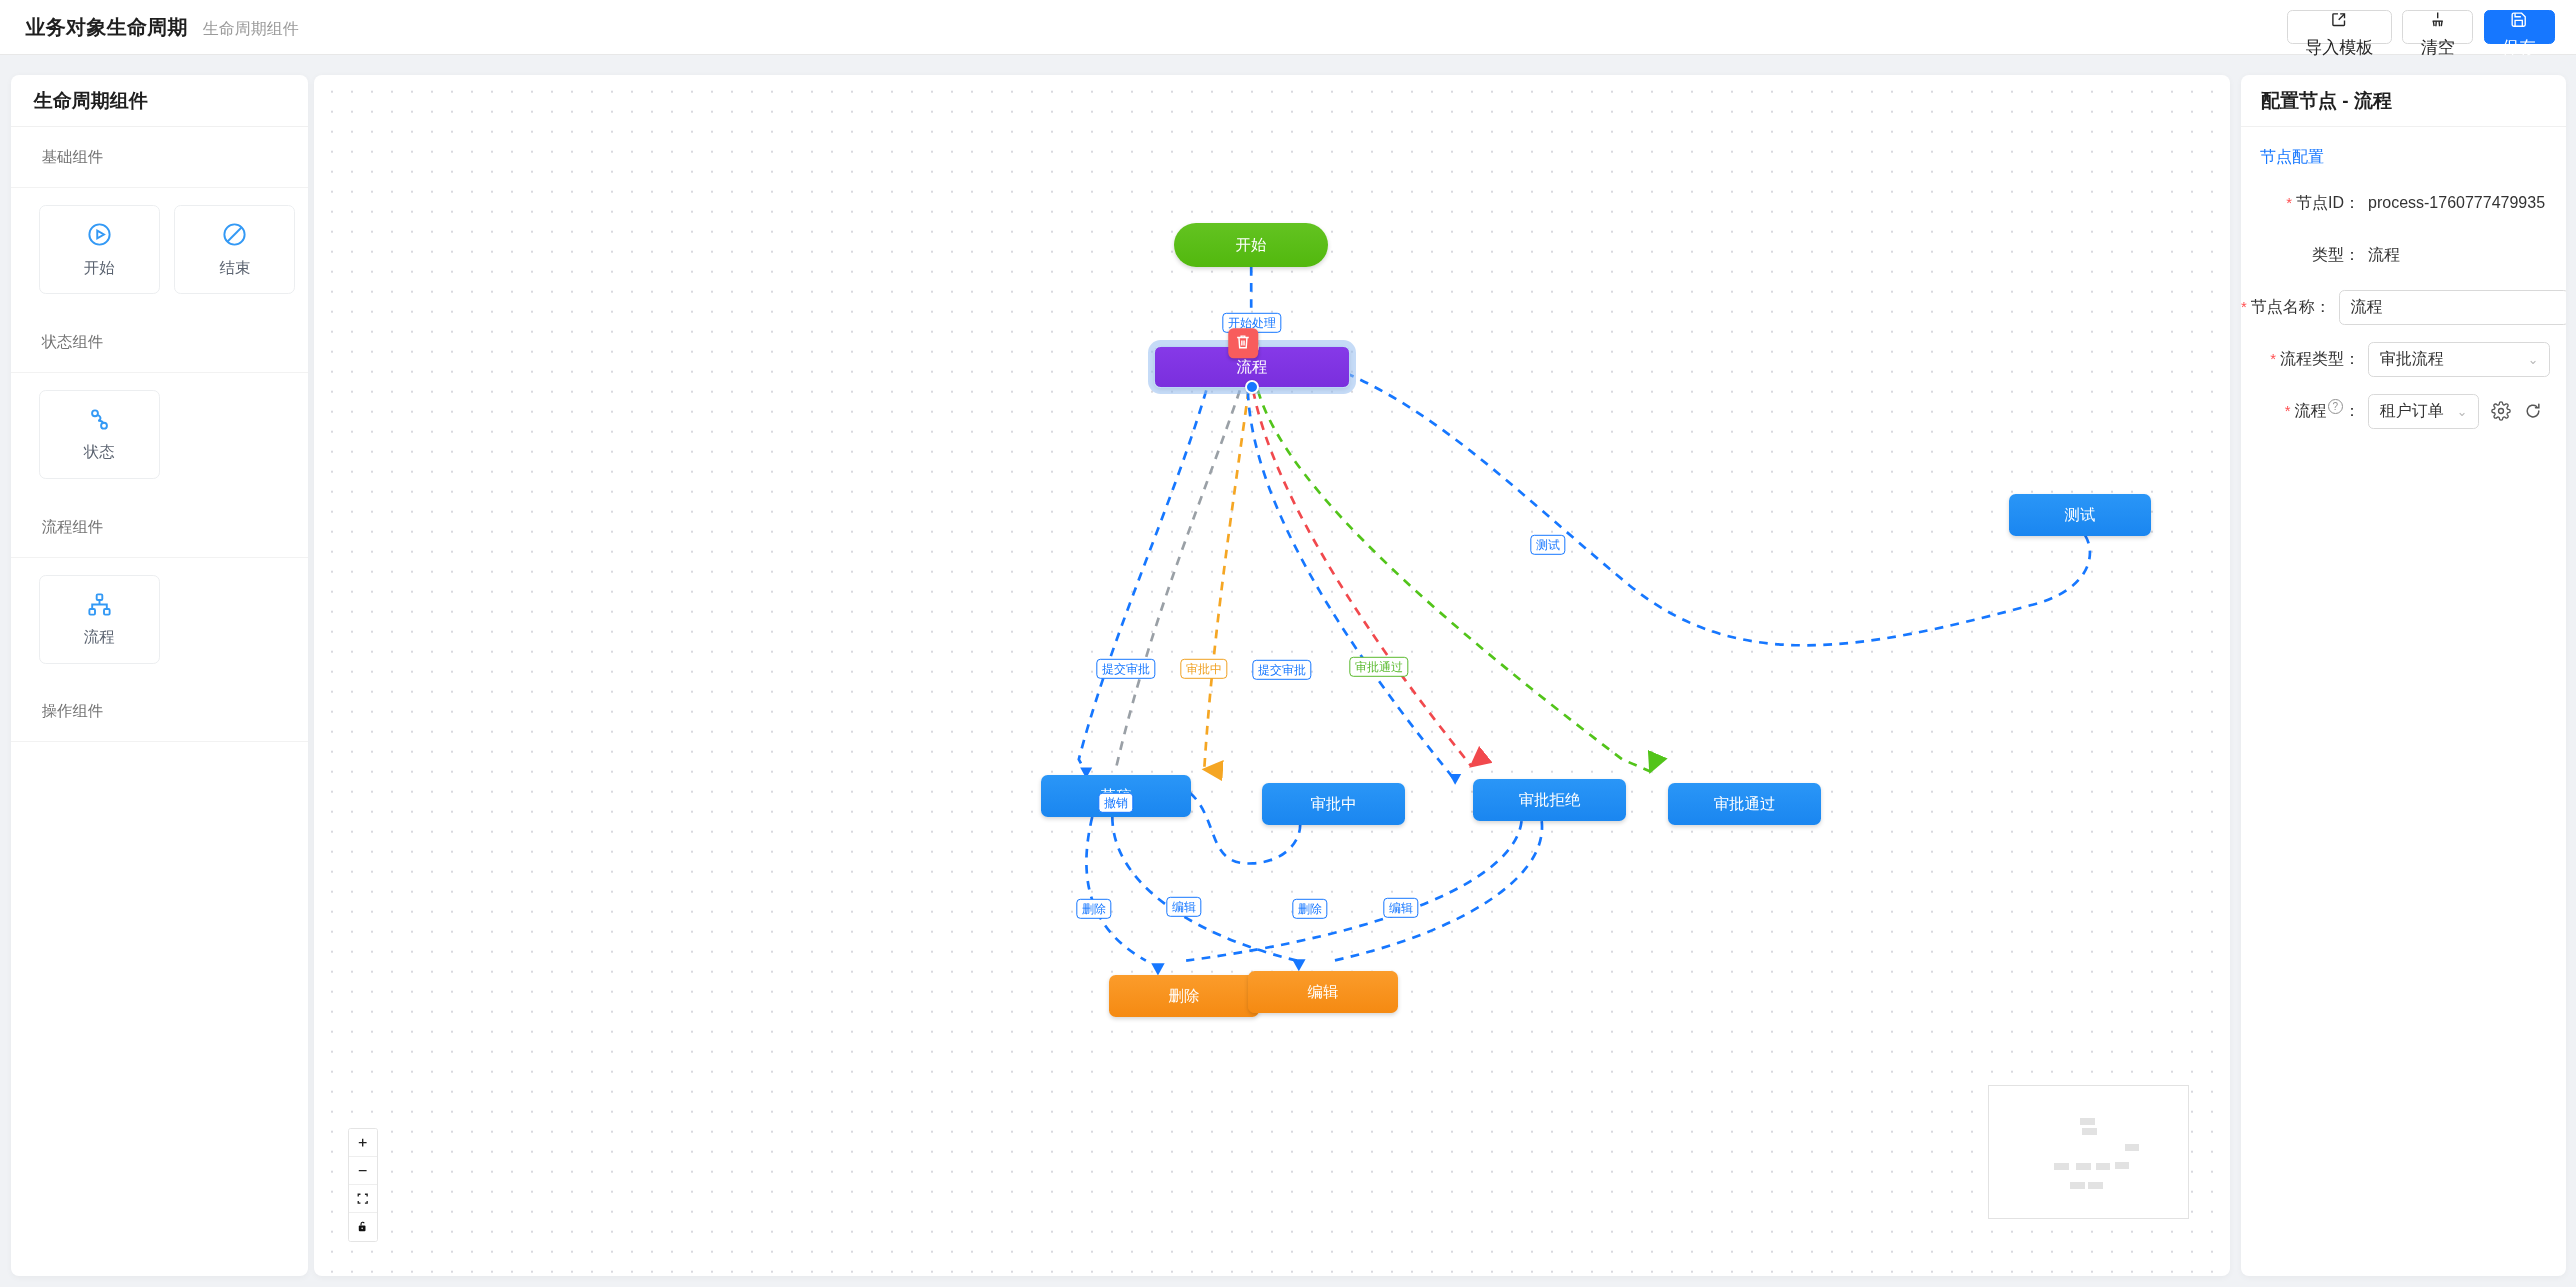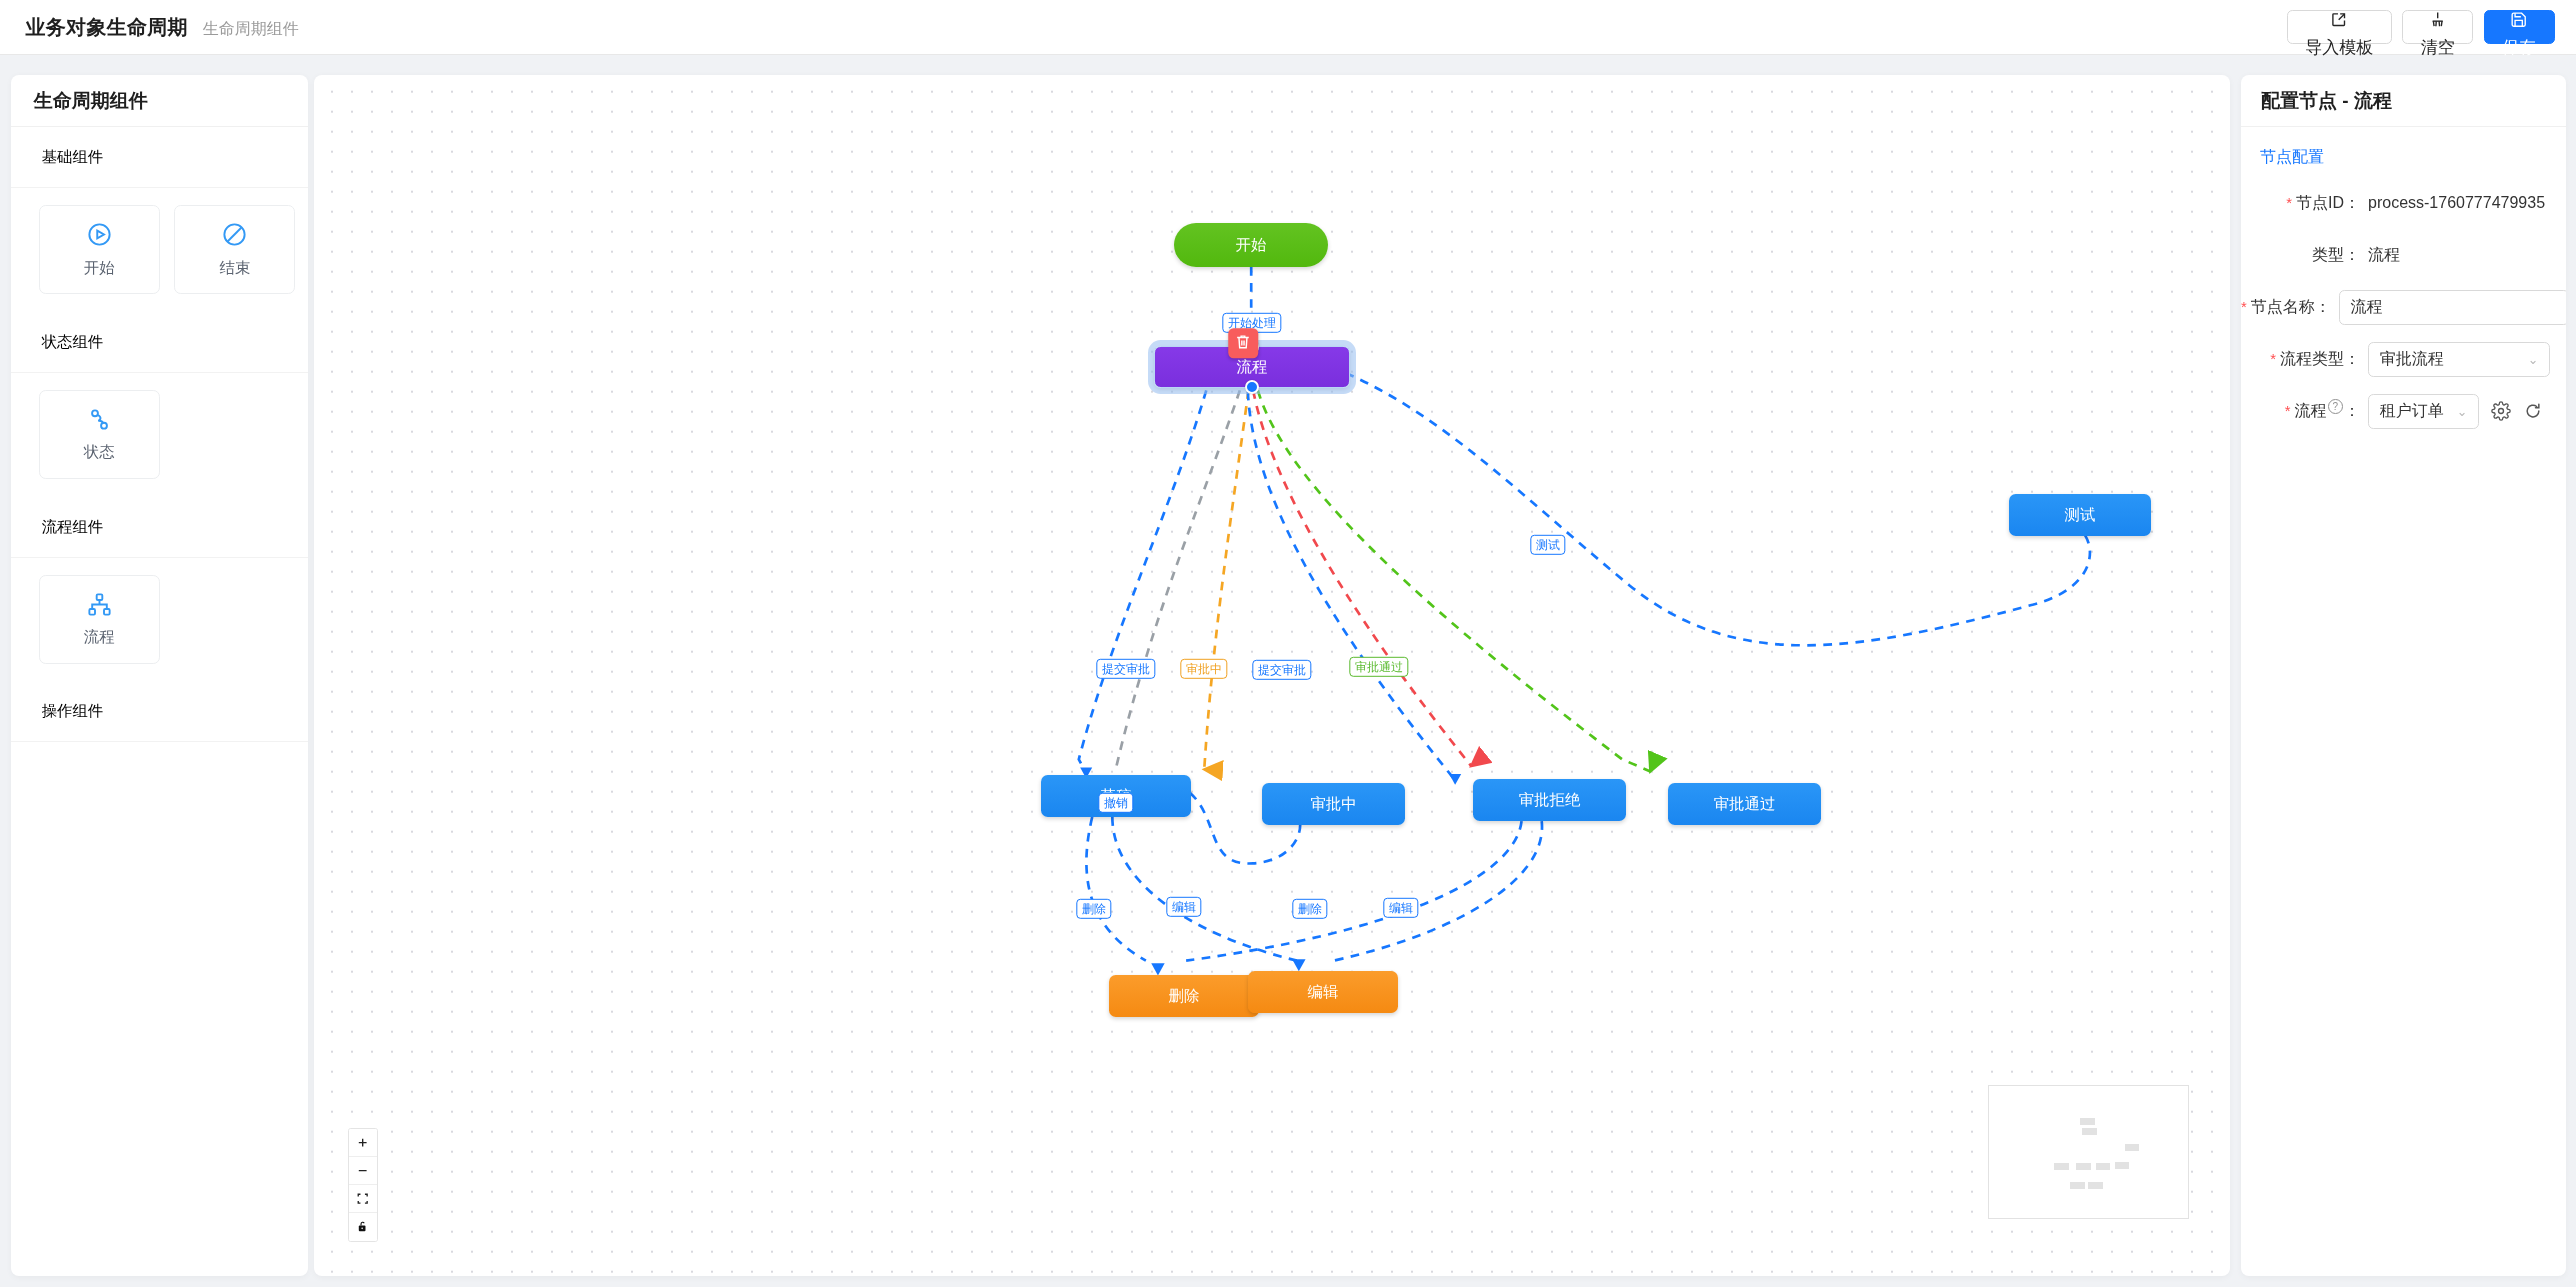--- a/index.html
+++ b/index.html
@@ -36,21 +36,21 @@
     background: #ffffff; border-radius: 8px;
     box-shadow: 0 1.3px 6.7px rgba(0,0,0,.04);
     overflow: hidden;
   }
   #sidebar-header {
     height: 52px; display: flex; align-items: center;
     padding: 0 23px; border-bottom: 0.7px solid #f0f0f0;
   }
   #sidebar-header span { font-size: 19px; font-weight: bold; color: #1f1f1f; }
   .group-label {
-    font-size: 15.4px; color: #000000; padding: 20px 0 19px 31px;
+    font-size: 15.4px; color: #737373; padding: 20px 0 19px 31px;
     border-bottom: 0.7px solid #f2f2f2;
   }
   .palette-row { display: flex; gap: 14.8px; padding: 17.4px 0 17.4px 28px; }
   .palette-card {
     width: 121px; height: 89px; border: 0.7px solid #eceef0; border-radius: 6.7px;
     background: #fff; display: flex; flex-direction: column;
     align-items: center; justify-content: center; gap: 9.4px; cursor: grab;
   }
   .palette-card .pc-label { font-size: 15.4px; color: #5b6370; }
   .palette-card svg { display: block; }

